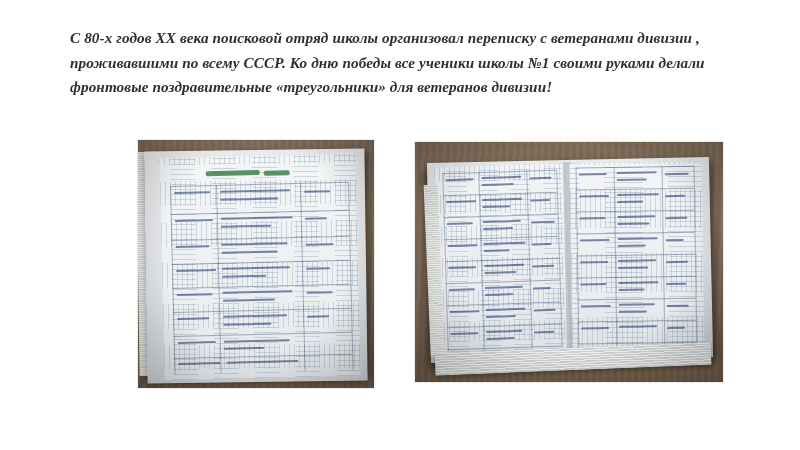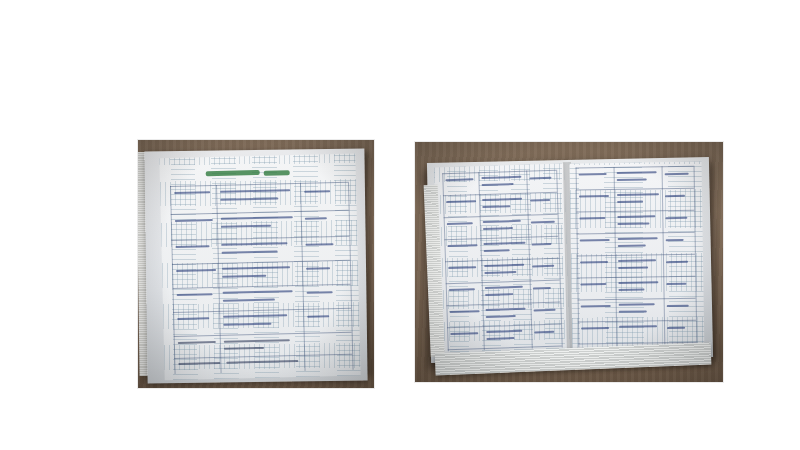--- a/index.html
+++ b/index.html
@@ -203,20 +203,21 @@
     inset: 0;
     background: radial-gradient(ellipse at 50% 45%, rgba(0,0,0,0) 55%, rgba(0,0,0,0.22) 100%);
     pointer-events: none;
   }
 </style>
 </head>
 <body>
 
 <div class="slide">
 
+  <div class="slide-title">С 80-х годов XX века поисковой отряд школы организовал переписку с ветеранами дивизии , проживавшими по всему СССР. Ко дню победы все ученики школы №1 своими руками делали фронтовые поздравительные «треугольники» для ветеранов дивизии!</div>
 
   <div class="photos">
 
     <div class="photo photo-left">
       <div class="desk"></div>
 
       <div class="nb-l-shadow"></div>
       <div class="nb-l-edge"></div>
 
       <div class="nb-l-pages">

